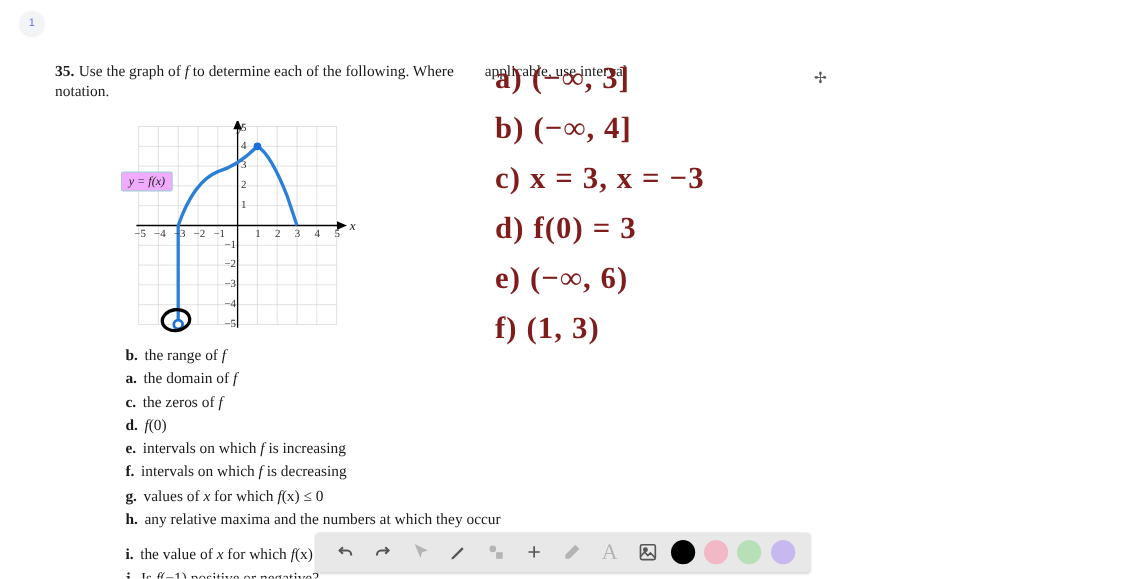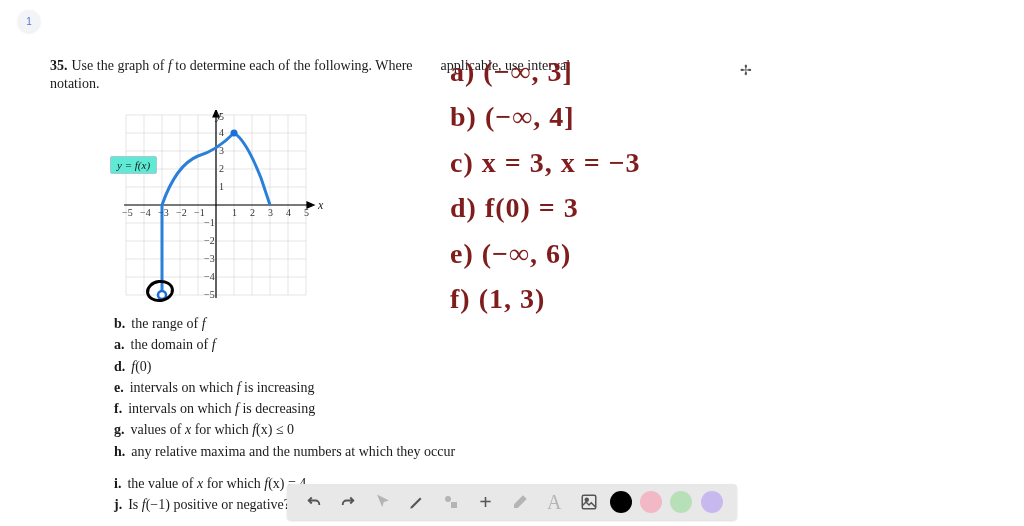--- a/index.html
+++ b/index.html
@@ -8,21 +8,21 @@
 .problem { position:absolute; top:56px; left:50px; width:540px; color:#1a1a1a; }
 .prob-num { font-weight:bold; font-size:14px; }
 .prob-text { font-size:14px; display:inline; }
 .italic { font-style:italic; }
 .prob-header { margin-bottom:2px; }
 .graph-wrap { margin:18px 0 10px 66px; width:200px; height:190px; position:relative; }
 .grid { position:absolute; inset:0; }
 .axis-label-y { position:absolute; top:-2px; left:100px; font-style:italic; font-size:12px; }
 .axis-label-x { position:absolute; top:88px; left:202px; font-style:italic; font-size:12px; }
 .tick { position:absolute; font-size:10px; color:#333; }
-.fn-label { position:absolute; top:46px; left:-6px; background:#5eead4; border:1px solid #a8c8d8; border-radius:2px; padding:2px 6px; font-size:11px; font-style:italic; }
+.fn-label { position:absolute; top:46px; left:-6px; background:#f0abfc; border:1px solid #a8c8d8; border-radius:2px; padding:2px 6px; font-size:11px; font-style:italic; }
 .endpoint-open { stroke:#1a6fd8; stroke-width:2.5; fill:#fff; }
 .endpoint-closed { fill:#1a6fd8; }
 .hand-circle { position:absolute; left:30px; top:170px; width:28px; height:22px; border:3px solid #000; border-radius:50%; transform:rotate(-8deg); }
 .parts { margin-left:64px; margin-top:14px; font-size:14px; line-height:1.45; }
 .parts li { list-style:none; margin-bottom:1px; }
 .parts .lbl { font-weight:bold; margin-right:6px; }
 .parts-2 { margin-top:12px; }
 .answers { position:absolute; top:50px; left:450px; width:320px; font-family:'Comic Sans MS','Bradley Hand',cursive; font-size:28px; font-weight:600; color:#7f1d1d; line-height:1.55; }
 .answers div { margin-bottom:2px; letter-spacing:1px; }
 .cursor-icon { position:absolute; top:62px; left:740px; font-size:14px; color:#555; }
@@ -106,20 +106,21 @@
     <span class="tick" style="top:125px;left:88px">−2</span>
     <span class="tick" style="top:143px;left:88px">−3</span>
     <span class="tick" style="top:161px;left:88px">−4</span>
     <span class="tick" style="top:179px;left:88px">−5</span>
     <div class="hand-circle"></div>
   </div>
 
   <ul class="parts">
     <li><span class="lbl">b.</span><span>the range of </span><span class="italic">f</span></li>
     <li><span class="lbl">a.</span><span>the domain of </span><span class="italic">f</span></li>
+    <li><span class="lbl">c.</span><span>the zeros of </span><span class="italic">f</span></li>
     <li><span class="lbl">d.</span><span class="italic">f</span><span>(0)</span></li>
     <li><span class="lbl">e.</span><span>intervals on which </span><span class="italic">f</span><span> is increasing</span></li>
     <li><span class="lbl">f.</span><span>intervals on which </span><span class="italic">f</span><span> is decreasing</span></li>
     <li><span class="lbl">g.</span><span>values of </span><span class="italic">x</span><span> for which </span><span class="italic">f</span><span>(x) ≤ 0</span></li>
     <li><span class="lbl">h.</span><span>any relative maxima and the numbers at which they occur</span></li>
   </ul>
   <ul class="parts parts-2">
     <li><span class="lbl">i.</span><span>the value of </span><span class="italic">x</span><span> for which </span><span class="italic">f</span><span>(x) = 4</span></li>
     <li><span class="lbl">j.</span><span>Is </span><span class="italic">f</span><span>(−1) positive or negative?</span></li>
   </ul>

